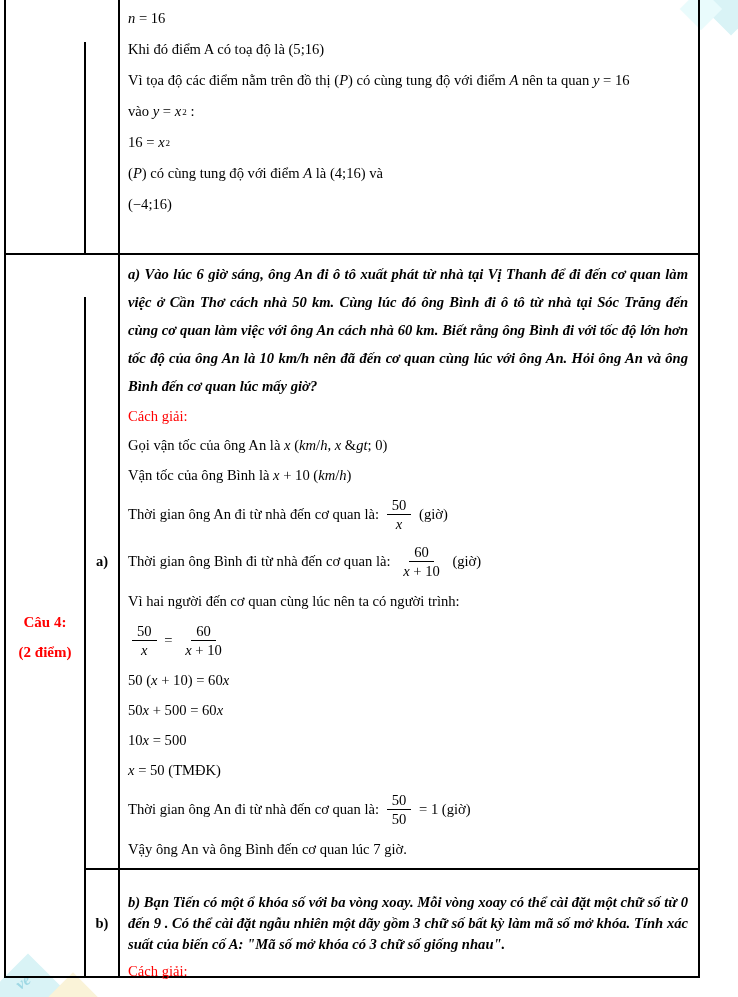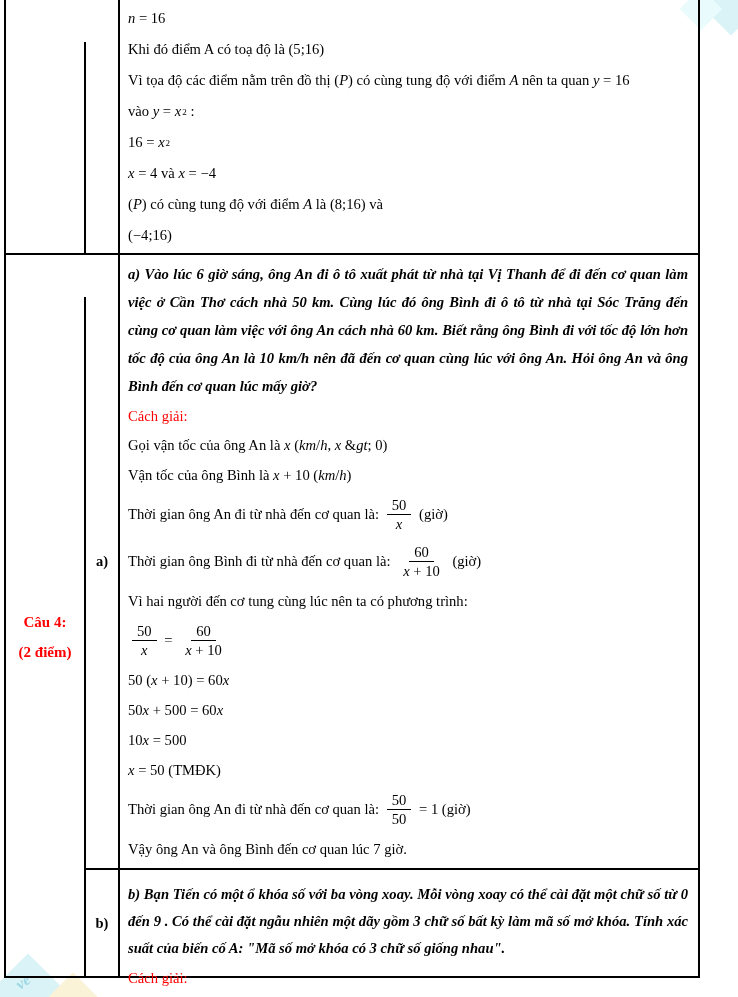--- a/index.html
+++ b/index.html
@@ -38,21 +38,21 @@
   .subrow{display:flex;min-width:0;}
   .sub-a{height:613px;}
   .sub-b{height:108px;border-top:2px solid var(--border);}
 
   .qcell{display:flex;flex-direction:column;align-items:center;justify-content:center;}
   .qlabel{color:var(--accent);font-weight:bold;font-size:15px;line-height:30px;text-align:center;}
   .part-label{font-weight:bold;font-size:14.5px;}
 
   .problem{font-weight:bold;font-style:italic;text-align:justify;
        line-height:28px;font-size:14.6px;margin:2px 0 2px;}
-  .sub-b .problem{line-height:27px;margin-top:8px;}
+  .sub-b .problem{line-height:21px;margin-top:19px;}
   .method{font-weight:normal;color:var(--accent);font-size:14.6px;
        min-height:28px;display:flex;align-items:center;}
 
   .line{display:flex;align-items:center;flex-wrap:wrap;min-height:30px;
        font-size:14.6px;white-space:pre-wrap;}
   .top-lines .line{min-height:31px;}
   .line.has-frac{min-height:45px;margin:2px 0;}
   .line sup{font-size:9px;line-height:0;vertical-align:super;margin-left:1px;}
 
   .frac{display:inline-flex;flex-direction:column;align-items:center;
@@ -76,22 +76,21 @@
     <div class="row-top">
       <div class="c1"></div>
       <div class="c2"></div>
       <div class="c3">
         <div class="lines top-lines">
             <div class="line"><span><i>n</i> = 16</span></div>
             <div class="line"><span>Khi đó điểm A có toạ độ là (5;16)</span></div>
             <div class="line"><span>Vì tọa độ các điểm nằm trên đồ thị </span><span>(<i>P</i>)</span><span> có cùng tung độ với điểm </span><span><i>A</i></span><span> nên ta quan </span><span><i>y</i> = 16</span></div>
             <div class="line"><span>vào </span><span><i>y</i> = <i>x</i></span><sup>2</sup><span> :</span></div>
             <div class="line"><span>16 = <i>x</i></span><sup>2</sup></div>
-            <div class="line"><span><i>x</i> = 4</span><span> và </span><span><i>x</i> = −4</span></div>
-            <div class="line"><span>(<i>P</i>)</span><span> có cùng tung độ với điểm </span><span><i>A</i></span><span> là (8;16) và</span></div>
+            <div class="line"><span>(<i>P</i>)</span><span> có cùng tung độ với điểm </span><span><i>A</i></span><span> là (4;16) và</span></div>
             <div class="line"><span>(−4;16)</span></div>
           </div>
       </div>
     </div>
 
     <div class="row-q4">
       <div class="c1 qcell">
         <div class="qlabel">Câu 4:</div>
         <div class="qlabel">(2 điểm)</div>
       </div>
@@ -102,21 +101,21 @@
             <span class="part-label">a)</span>
           </div>
           <div class="c3">
             <p class="problem">a) Vào lúc 6 giờ sáng, ông An đi ô tô xuất phát từ nhà tại Vị Thanh để đi đến cơ quan làm việc ở Cần Thơ cách nhà 50 km. Cùng lúc đó ông Bình đi ô tô từ nhà tại Sóc Trăng đến cùng cơ quan làm việc với ông An cách nhà 60 km. Biết rằng ông Bình đi với tốc độ lớn hơn tốc độ của ông An là 10 km/h nên đã đến cơ quan cùng lúc với ông An. Hỏi ông An và ông Bình đến cơ quan lúc mấy giờ?</p>
             <div class="method">Cách giải:</div>
             <div class="lines">
                 <div class="line"><span>Gọi vận tốc của ông An là </span><span><i>x</i> (<i>km</i>/<i>h</i>, <i>x</i> &amp;<i>gt</i>; 0)</span></div>
                 <div class="line"><span>Vận tốc của ông Bình là </span><span><i>x</i> + 10 (<i>km</i>/<i>h</i>)</span></div>
                 <div class="line has-frac"><span>Thời gian ông An đi từ nhà đến cơ quan là: </span><span class="frac"><span class="fn">50</span><span class="fd"><i>x</i></span></span><span> (giờ)</span></div>
                 <div class="line has-frac"><span>Thời gian ông Bình đi từ nhà đến cơ quan là: </span><span class="frac"><span class="fn">60</span><span class="fd"><i>x</i> + 10</span></span><span> (giờ)</span></div>
-                <div class="line"><span>Vì hai người đến cơ tung cùng lúc nên ta có phương trình:</span></div>
+                <div class="line"><span>Vì hai người đến cơ quan cùng lúc nên ta có người trình:</span></div>
                 <div class="line has-frac"><span class="frac"><span class="fn">50</span><span class="fd"><i>x</i></span></span><span> = </span><span class="frac"><span class="fn">60</span><span class="fd"><i>x</i> + 10</span></span></div>
                 <div class="line"><span>50 (<i>x</i> + 10) = 60<i>x</i></span></div>
                 <div class="line"><span>50<i>x</i> + 500 = 60<i>x</i></span></div>
                 <div class="line"><span>10<i>x</i> = 500</span></div>
                 <div class="line"><span><i>x</i> = 50</span><span> (TMĐK)</span></div>
                 <div class="line has-frac"><span>Thời gian ông An đi từ nhà đến cơ quan là: </span><span class="frac"><span class="fn">50</span><span class="fd">50</span></span><span> = 1 (giờ)</span></div>
                 <div class="line"><span>Vậy ông An và ông Bình đến cơ quan lúc 7 giờ.</span></div>
               </div>
           </div>
         </div>

